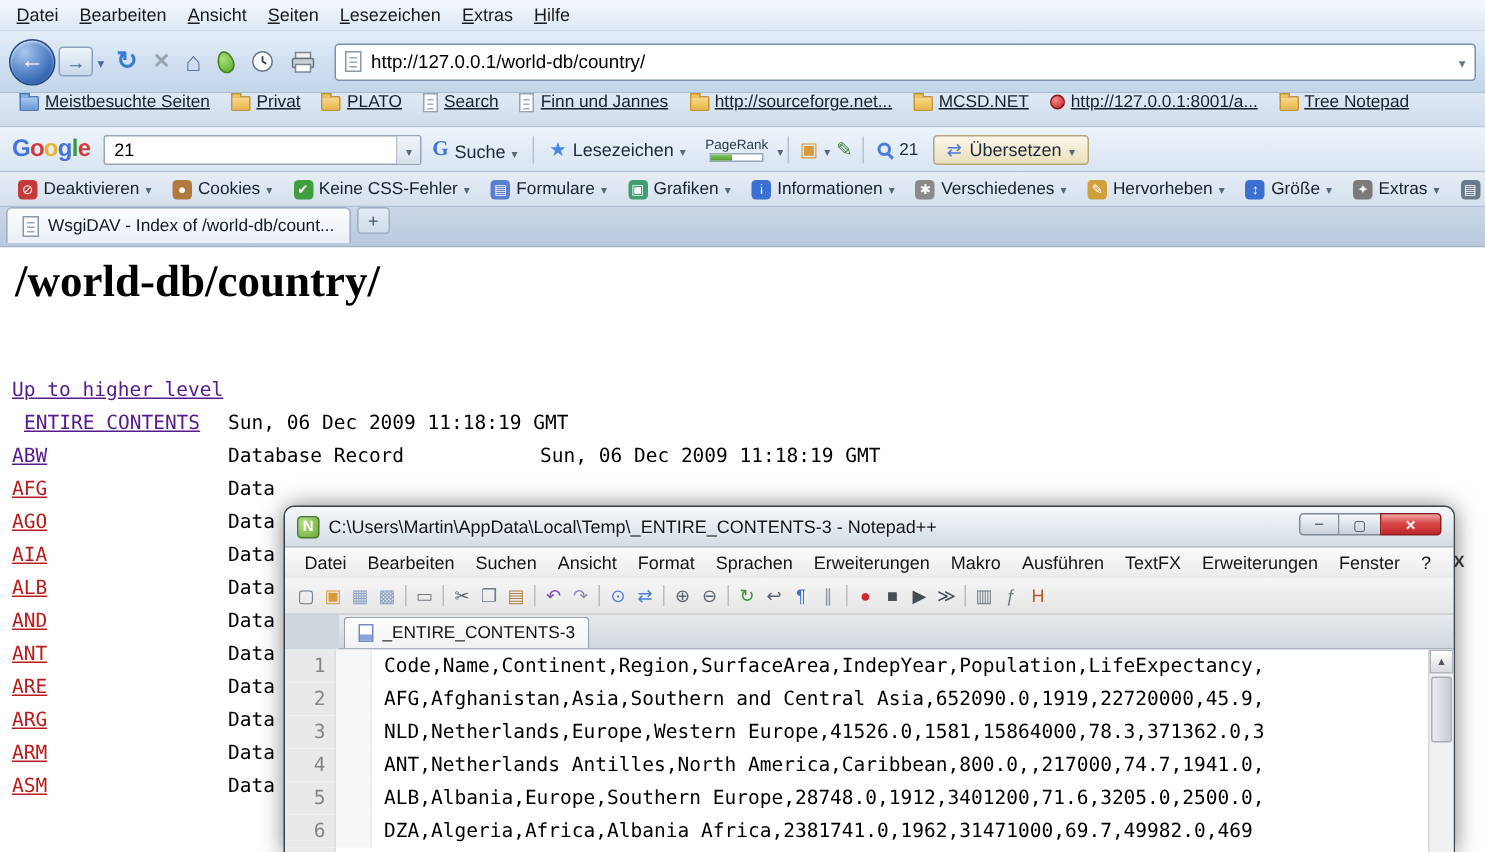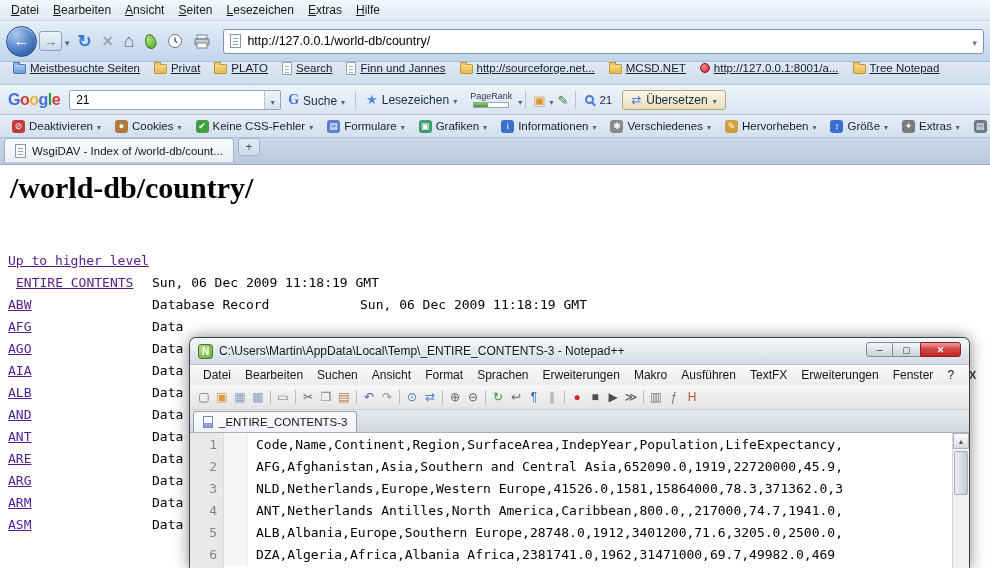--- a/index.html
+++ b/index.html
@@ -115,21 +115,21 @@
 
   
   .content { height:377px; background:#fff; padding-left:8px; overflow:hidden; }
   .page-h1 { font-family:"Liberation Serif",serif; font-weight:bold; font-size:30px; color:#000;
              padding:6px 0 0 2px; }
   .mono { font-family:"DejaVu Sans Mono","Liberation Mono",monospace; font-size:13px; }
   .up-row { margin-top:44px; height:22px; display:flex; align-items:center; }
   .up-link { color:#551a8b; text-decoration:underline; cursor:pointer; }
   .lrow { display:flex; height:22px; align-items:center; }
   .c-name { width:144px; flex:0 0 auto; }
-  .dirlink { color:#4c1d95; text-decoration:underline; cursor:pointer; }
+  .dirlink { color:#b91c1c; text-decoration:underline; cursor:pointer; }
   .dirlink.visited { color:#551a8b; }
   .dirlink.indent { margin-left:8px; }
   .c-type { width:208px; flex:0 0 auto; color:#000; }
   .c-date { color:#000; }
 
   
   .npp { position:absolute; left:190px; top:338px; width:779px; height:232px;
          border-radius:6px 6px 0 0; background:#cfd6de;
          box-shadow:0 0 16px rgba(0,0,0,.55), 0 0 0 1px rgba(42,56,70,.85); }
   .npp-titlebar { height:26px; display:flex; align-items:center; padding:0 8px; position:relative;
@@ -153,21 +153,21 @@
   .npp-menu-item { font-size:12px; color:#151515; padding:0 7px; cursor:default; }
   .npp-menu-close { margin-left:auto; font-size:11px; font-weight:bold; color:#333; padding:0 8px; }
 
   .npp-toolbar { height:25px; background:linear-gradient(#f6f6f6,#e5e5e5); border-bottom:1px solid #cfcfcf;
                  display:flex; align-items:center; padding:0 5px; }
   .tbico { width:18px; height:18px; display:flex; align-items:center; justify-content:center;
            font-size:12px; line-height:1; }
   .tbico.sep { width:1px; height:14px; background:#bcbcbc; margin:0 3px; }
 
   .npp-tabbar { height:23px; background:linear-gradient(#e6eaee,#d1d7de); border-bottom:1px solid #a8b0b8;
-                display:flex; align-items:flex-end; padding-left:3px; }
+                display:flex; align-items:flex-end; padding-left:3px;margin-left:36px; }
   .npp-tab { height:21px; display:flex; align-items:center; gap:6px; padding:0 9px;
              background:linear-gradient(#fdfdfe,#f0f2f5); border:1px solid #98a0a8; border-bottom:none;
              border-radius:3px 3px 0 0; font-size:11.5px; color:#101418; }
   .tab-doc { width:10px; height:12px; background:#fff; border:1px solid #7a86c4;
              box-shadow:inset 0 -4px 0 #8ba2dc; flex:0 0 auto; }
 
   .npp-editor { position:relative; height:137px; background:#fff; overflow:hidden; }
   .ed-line { display:flex; height:22px; align-items:center;
              font-family:"DejaVu Sans Mono","Liberation Mono",monospace; font-size:13px; }
   .ln { width:34px; height:100%; background:#e9e9e9; border-right:1px solid #dcdcdc; color:#858585;

